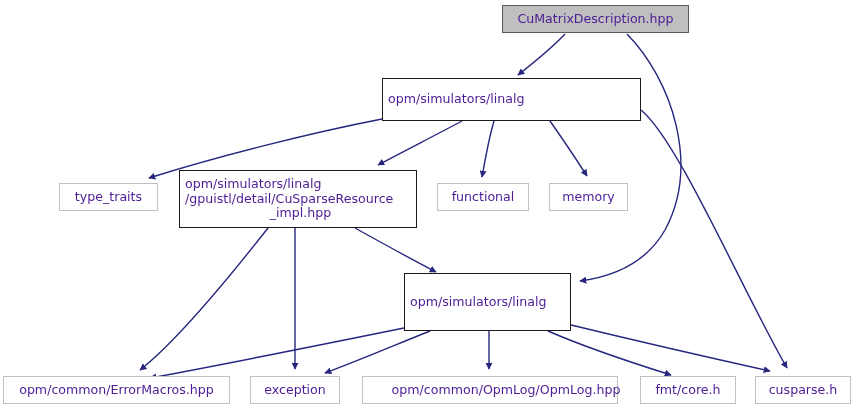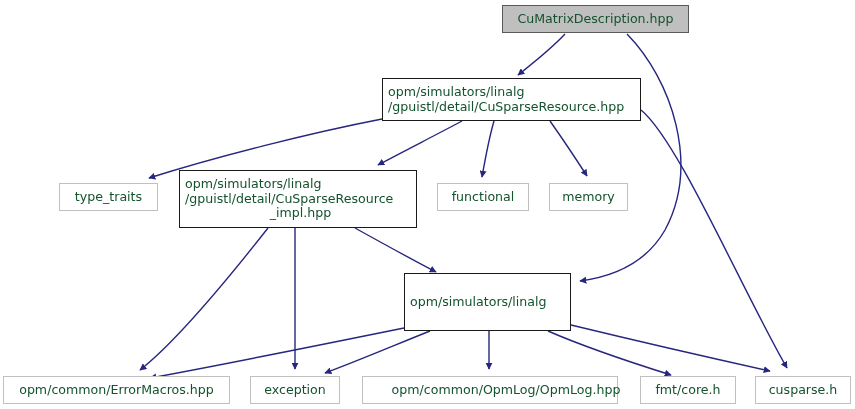--- a/index.html
+++ b/index.html
@@ -24,21 +24,21 @@
   }
   .graph-node {
     position: absolute;
     box-sizing: border-box;
     background: #ffffff;
     display: flex;
     flex-direction: column;
     justify-content: center;
     font-size: 12.6px;
     line-height: 14.6px;
-    color: #14532d;
+    color: #4c1d95;
     white-space: pre;
   }
   .node-sys {
     border: 1px solid #c0c0c0;
     align-items: center;
     text-align: center;
   }
   .node-prj {
     border: 1px solid #1a1a1a;
     align-items: flex-start;
@@ -99,21 +99,21 @@
       <path d="M 489 331 C 489 345 489 358 489 369"></path>
 
       <path d="M 548 331 C 580 345 636 364 671 375"></path>
 
       <path d="M 571 325 C 633 340 720 360 770 371"></path>
     </g>
   </svg>
 
   <div id="node-layer">
       <div class="graph-node node-root" style="left: 502px; top: 5px; width: 187px; height: 28px;"><span class="node-line">CuMatrixDescription.hpp</span></div>
-      <div class="graph-node node-prj" style="left: 382px; top: 78px; width: 259px; height: 43px;"><span class="node-line">opm/simulators/linalg</span><span class="node-line">/gpuistl/detail/CuSparseResource.hpp</span></div>
+      <div class="graph-node node-prj" style="left: 382px; top: 78px; width: 259px; height: 43px;"><span class="node-line">opm/simulators/linalg</span></div>
       <div class="graph-node node-sys" style="left: 59px; top: 183px; width: 99px; height: 28px;"><span class="node-line">type_traits</span></div>
       <div class="graph-node node-prj" style="left: 179px; top: 170px; width: 238px; height: 58px;"><span class="node-line">opm/simulators/linalg</span><span class="node-line">/gpuistl/detail/CuSparseResource</span><span class="node-line centered">_impl.hpp</span></div>
       <div class="graph-node node-sys" style="left: 437px; top: 183px; width: 92px; height: 28px;"><span class="node-line">functional</span></div>
       <div class="graph-node node-sys" style="left: 549px; top: 183px; width: 79px; height: 28px;"><span class="node-line">memory</span></div>
       <div class="graph-node node-prj" style="left: 404px; top: 273px; width: 167px; height: 58px;"><span class="node-line">opm/simulators/linalg</span></div>
       <div class="graph-node node-sys" style="left: 3px; top: 376px; width: 227px; height: 28px;"><span class="node-line">opm/common/ErrorMacros.hpp</span></div>
       <div class="graph-node node-sys" style="left: 250px; top: 376px; width: 90px; height: 28px;"><span class="node-line">exception</span></div>
       <div class="graph-node node-sys" style="left: 362px; top: 376px; width: 256px; height: 28px; padding-left: 32px;"><span class="node-line">opm/common/OpmLog/OpmLog.hpp</span></div>
       <div class="graph-node node-sys" style="left: 640px; top: 376px; width: 96px; height: 28px;"><span class="node-line">fmt/core.h</span></div>
       <div class="graph-node node-sys" style="left: 755px; top: 376px; width: 96px; height: 28px;"><span class="node-line">cusparse.h</span></div>

